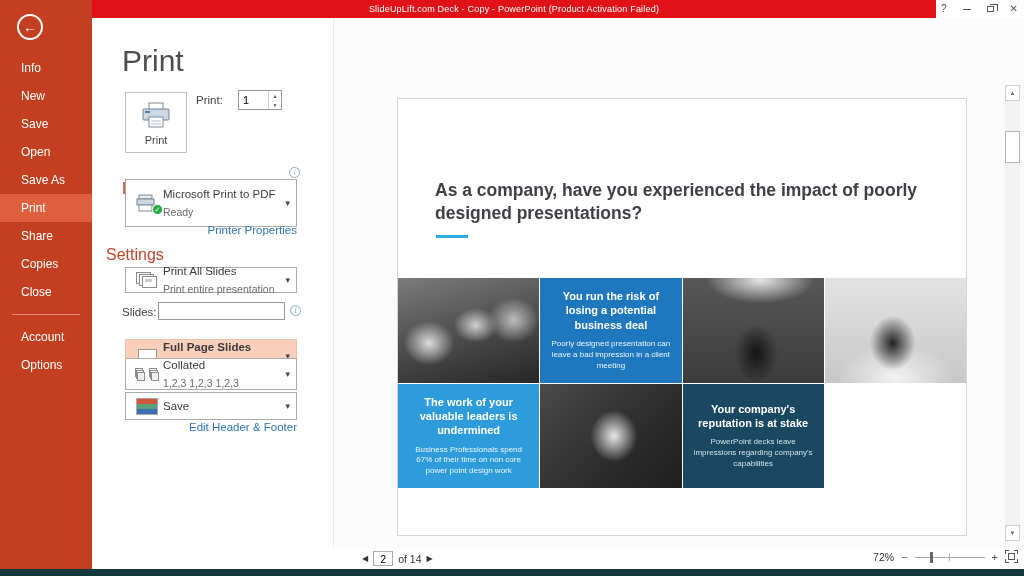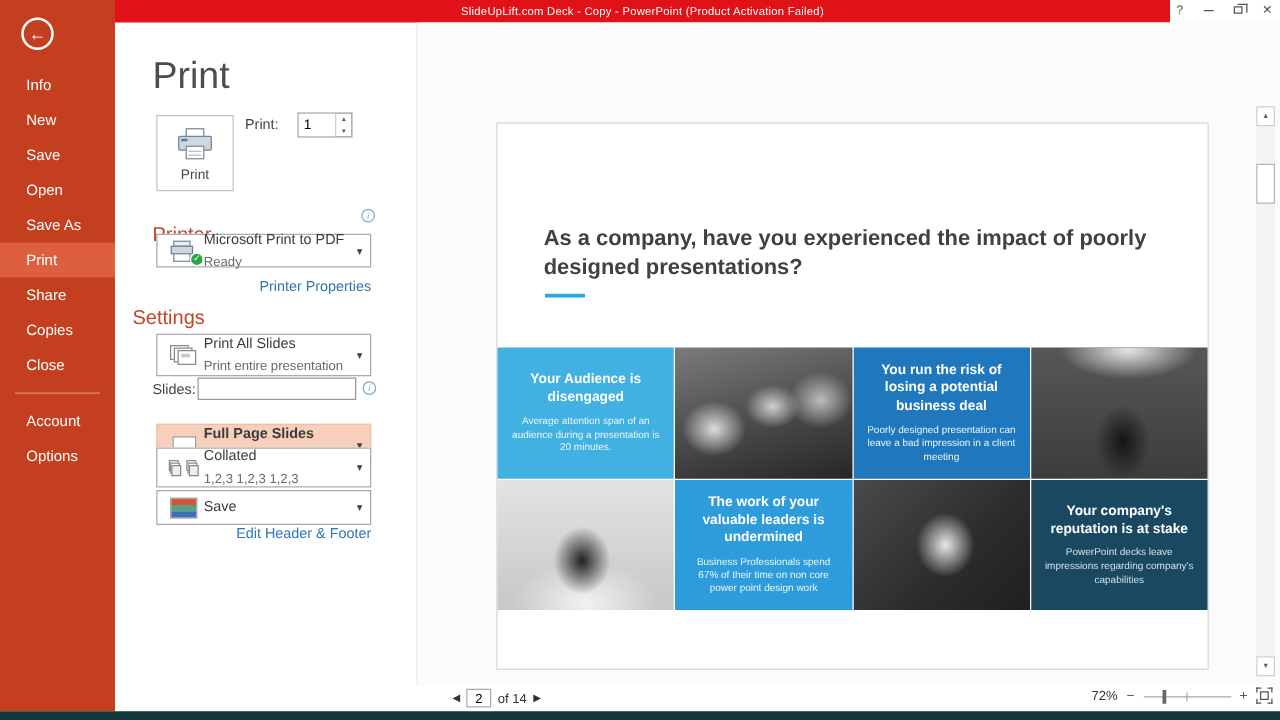--- a/index.html
+++ b/index.html
@@ -211,40 +211,40 @@
     <input class="copies-value" value="1" style="">
     <div class="spin-col">
       <span class="spin-btn">▲</span>
       <span class="spin-btn">▼</span>
     </div>
   </div>
 
   <div class="section-heading" style="left:122px; top:180px;">Printer</div>
   <span class="info-icon" style="left:289px; top:167px;">i</span>
 
-  <div class="dropdown" style="top:187px; height:27px;">
+  <div class="dropdown" style="top:179px; height:48px;">
     <span class="dd-icon printer-svg-small">
       <svg width="24" height="18" viewBox="0 0 24 18">
         <rect x="4" y="1" width="13" height="4" fill="#e8edf1" stroke="#7d8b98" stroke-width="1"></rect>
         <rect x="2" y="5" width="17" height="6" fill="#cdd9e2" stroke="#6f8292" stroke-width="1"></rect>
         <rect x="4" y="11" width="13" height="6" fill="#ffffff" stroke="#7d8b98" stroke-width="1"></rect>
       </svg>
       <span class="green-check">✓</span>
     </span>
     <span class="dd-texts">
       <div class="dd-main">Microsoft Print to PDF</div>
       <div class="dd-sub">Ready</div>
     </span>
     <span class="dd-caret">▾</span>
   </div>
   <div class="blue-link" style="left:125px; top:224px; width:172px;">Printer Properties</div>
 
   <div class="section-heading" style="left:106px; top:246px;">Settings</div>
 
-  <div class="dropdown" style="top:267px; height:34px;">
+  <div class="dropdown" style="top:267px; height:26px;">
     <span class="dd-icon">
       <span class="icon-pages">
           <span class="pg pg1"></span>
           <span class="pg pg2"></span>
           <span class="pg pg3"></span>
         </span>
     </span>
     <span class="dd-texts">
       <div class="dd-main">Print All Slides</div>
       <div class="dd-sub">Print entire presentation</div>
@@ -305,24 +305,20 @@
 
   <div class="blue-link" style="left:125px; top:421px; width:172px;">Edit Header &amp; Footer</div>
 
   <div class="preview-bg"></div>
   <div class="preview-divider"></div>
 
   <div class="slide">
     <div class="slide-title">As a company, have you experienced the impact of poorly designed  presentations?</div>
     <div class="accent-line"></div>
     <div class="slide-grid">
-      <div class="cell card card1">
-        <div class="card-title">Your Audience is disengaged</div>
-        <div class="card-body">Average attention span of an audience during a presentation is 20 minutes.</div>
-      </div>
       <div class="cell photo-audience"></div>
       <div class="cell card card2">
         <div class="card-title">You run the risk of losing a potential business deal</div>
         <div class="card-body">Poorly designed presentation can leave a bad impression in a client meeting</div>
       </div>
       <div class="cell photo-chalkboard"></div>
       <div class="cell photo-ears"></div>
       <div class="cell card card3">
         <div class="card-title">The work of your valuable leaders is undermined</div>
         <div class="card-body">Business Professionals spend 67% of their time on non core power point design work</div>

